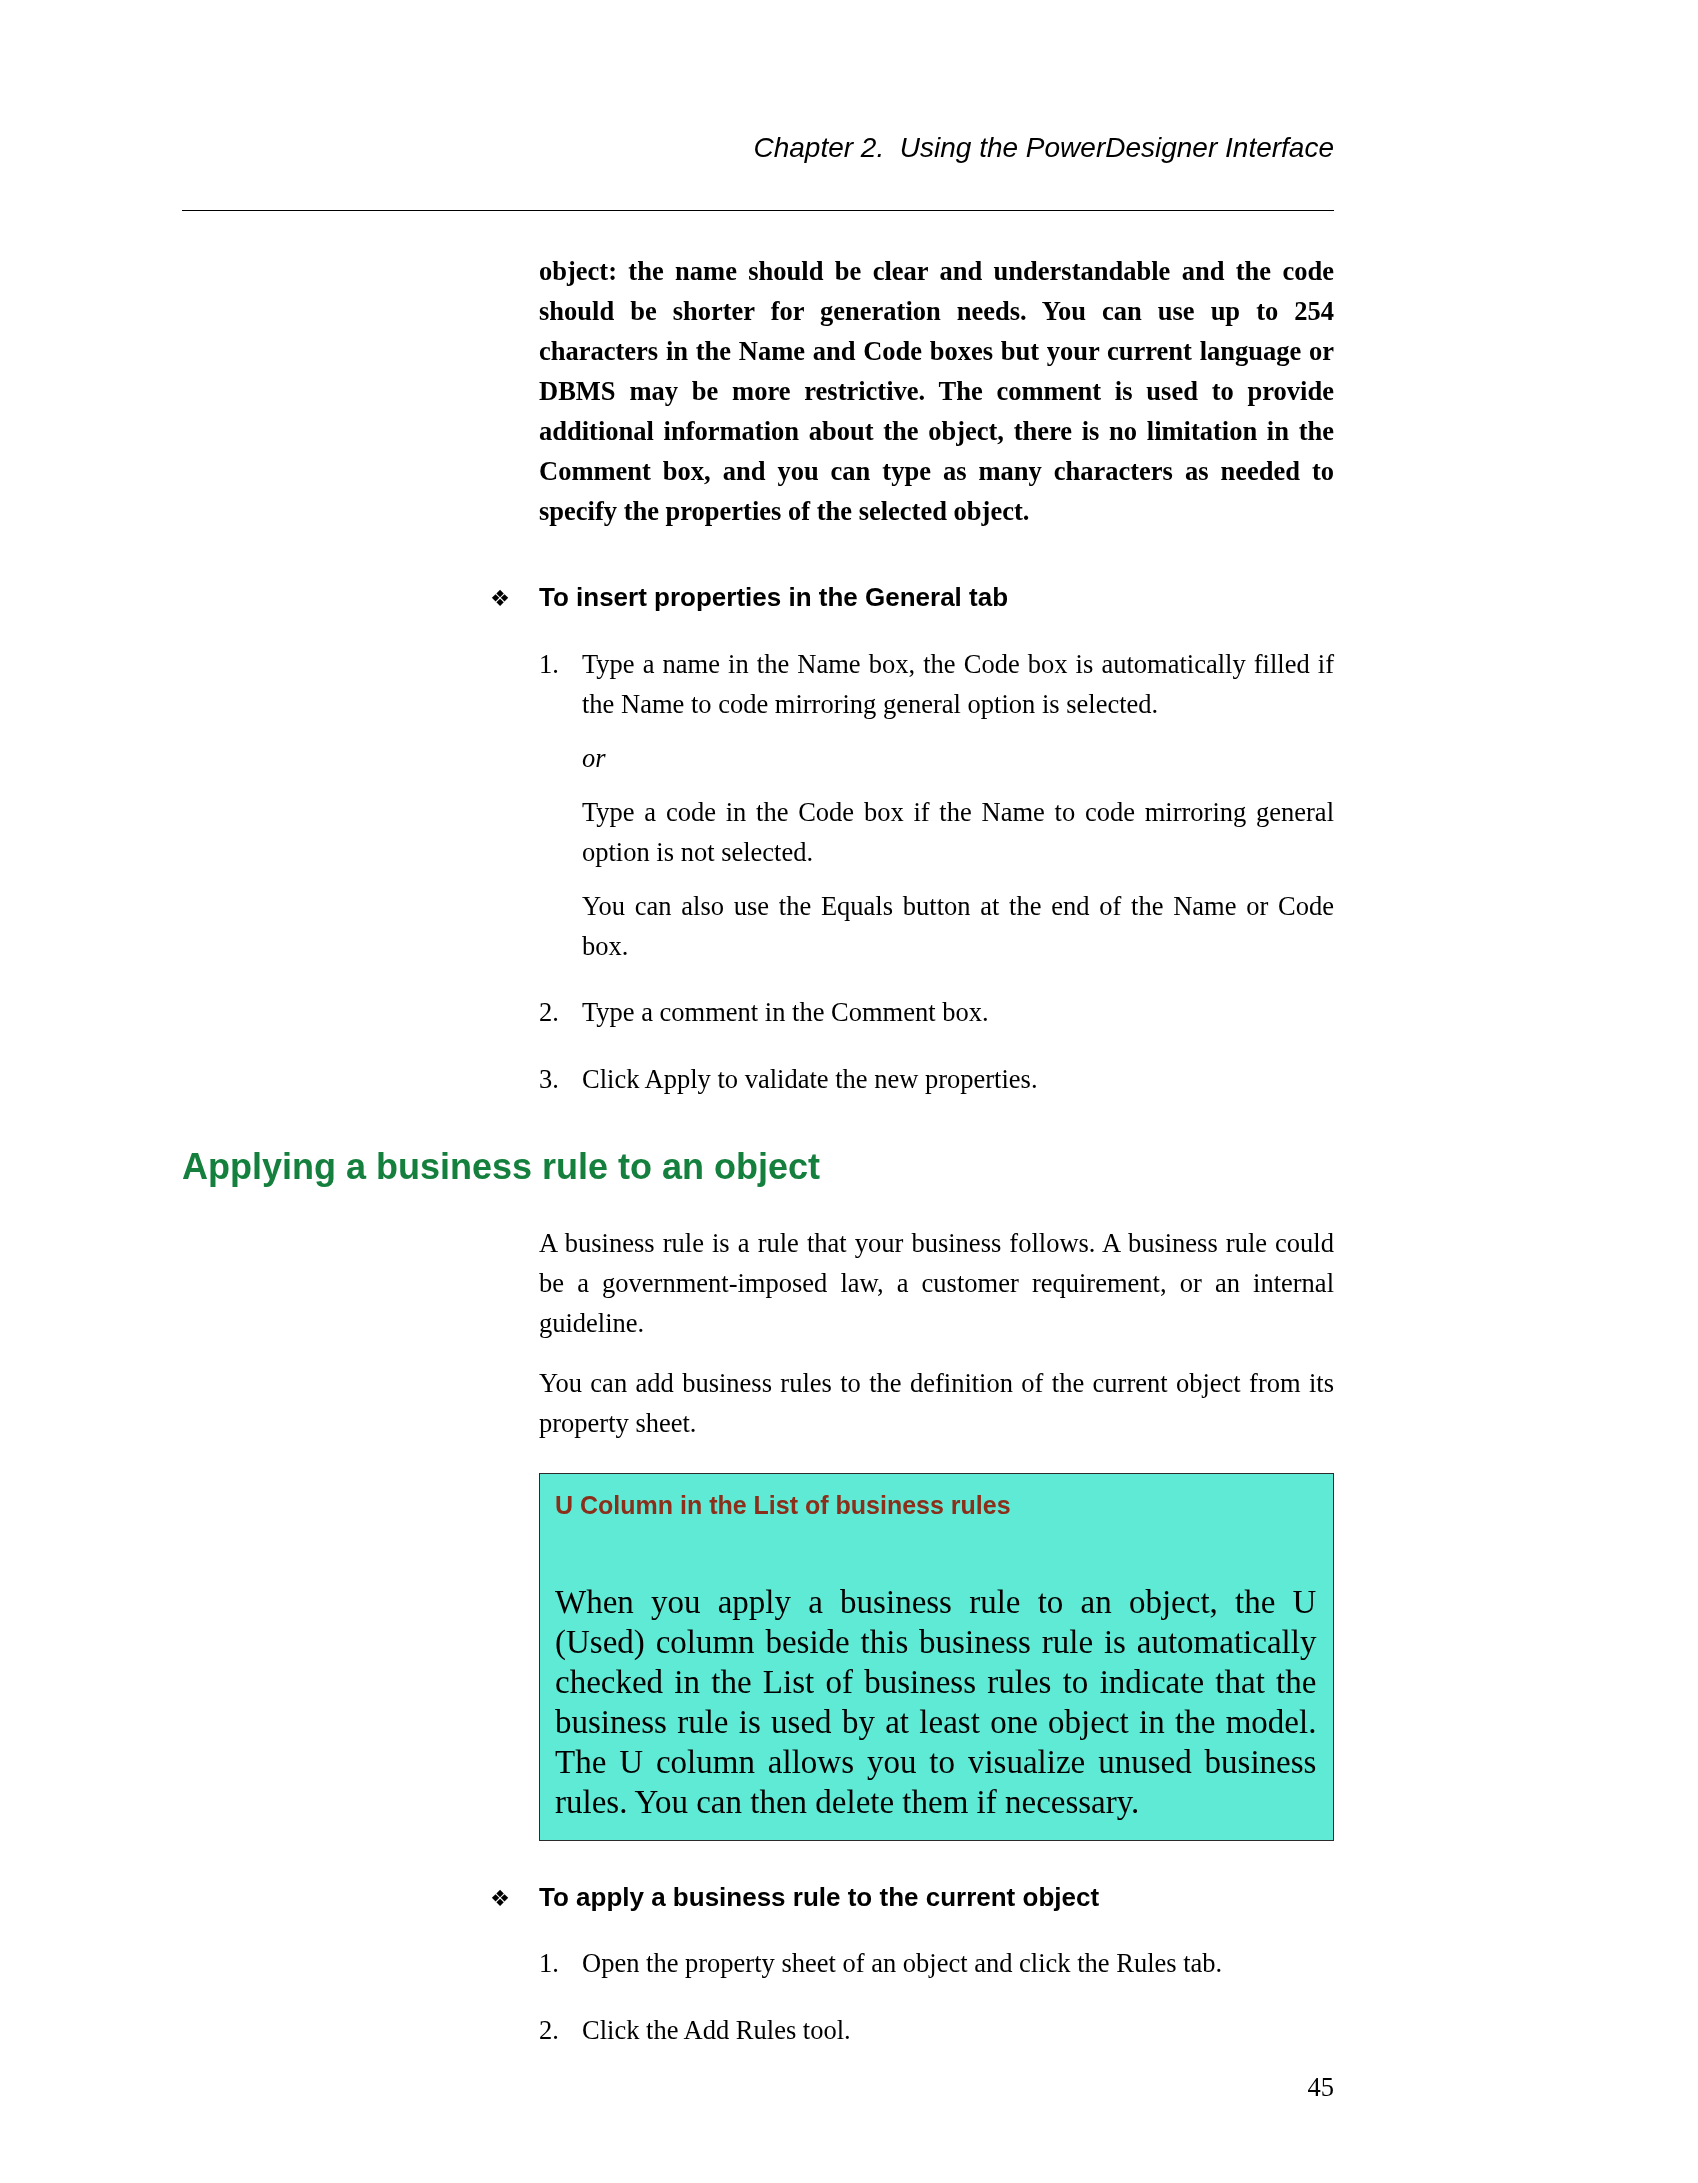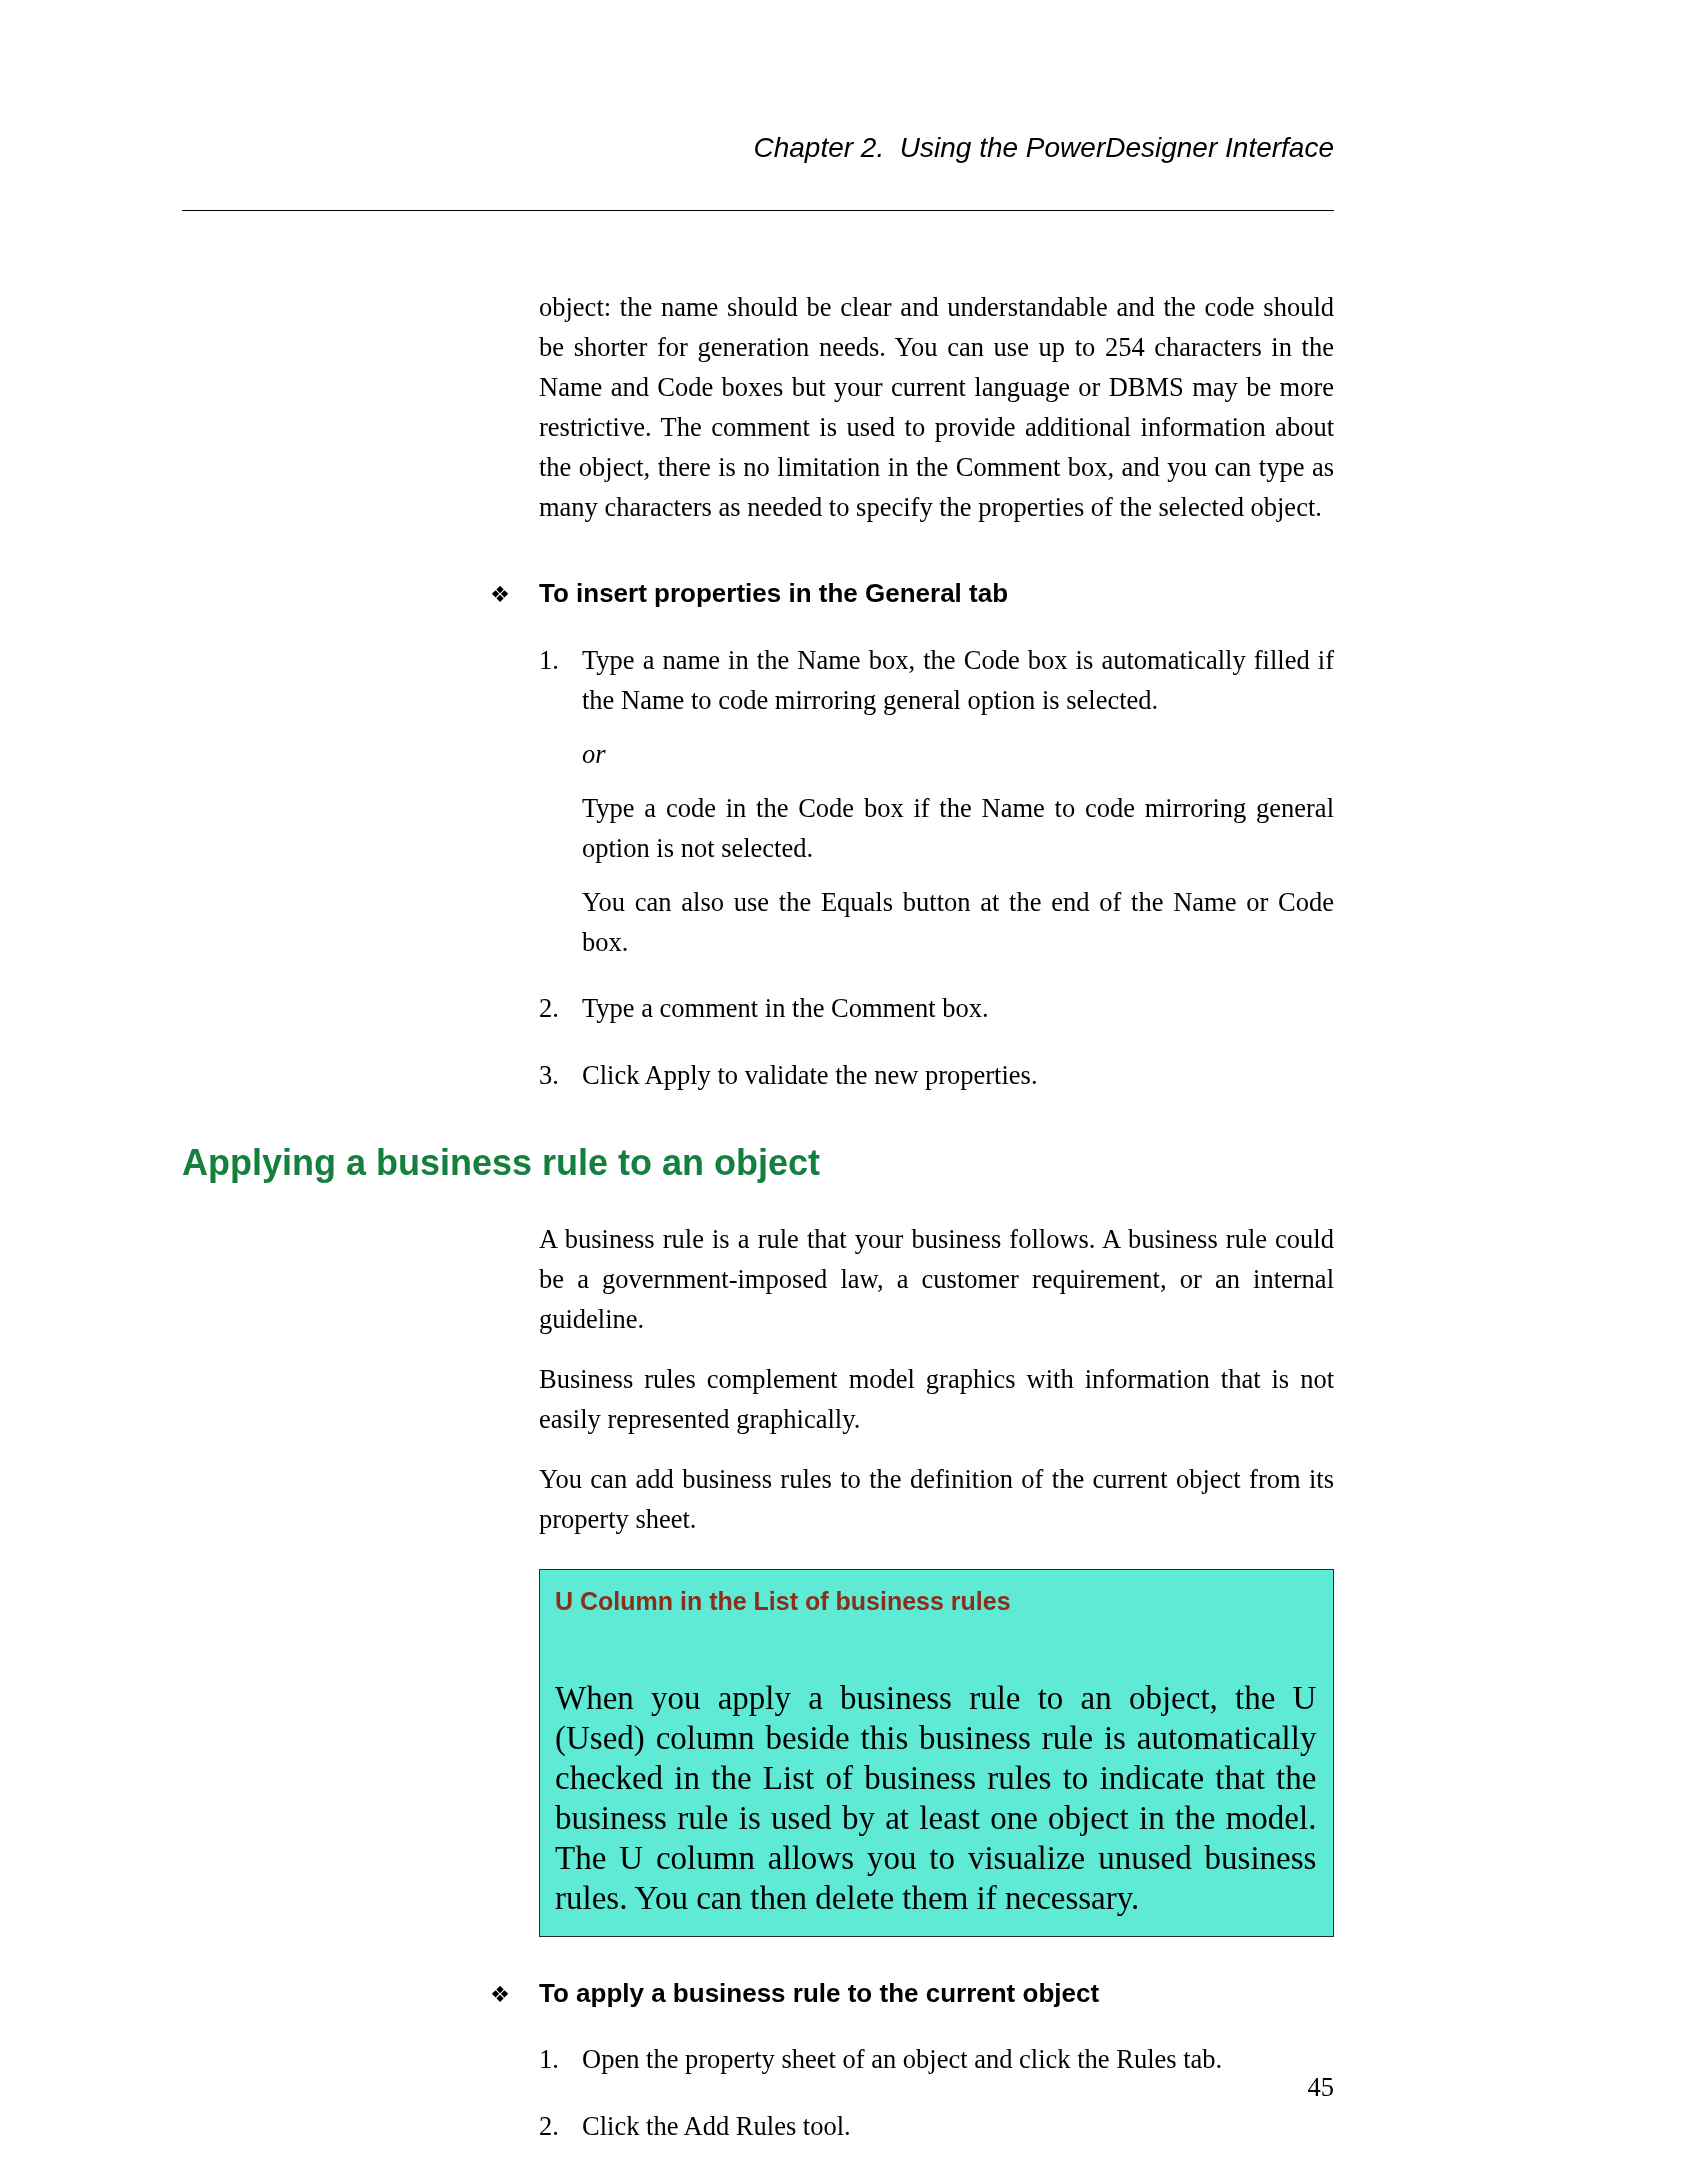--- a/index.html
+++ b/index.html
@@ -31,21 +31,21 @@
   }
 
   
   .body-par {
     margin-left: 539px;
     margin-right: 146px;
     font-size: 26.5px;
     line-height: 40px;
     text-align: justify;
   }
-  .intro { margin-top: 76px; }
+  .intro { margin-top: 40px; font-weight: bold; }
 
   
   .proc-heading {
     margin: 48px 146px 0 490px;
     font-family: "Liberation Sans", sans-serif;
     font-weight: bold;
     font-size: 26px;
     line-height: 36px;
     display: flex;
     align-items: baseline;
@@ -151,21 +151,20 @@
     <div class="step">
       <span class="step-num">3.</span>
       <div class="step-body">
         <p>Click Apply to validate the new properties.</p>
       </div>
     </div>
 
     <h1 class="section-heading">Applying a business rule to an object</h1>
 
     <p class="body-par sect-par">A business rule is a rule that your business follows. A business rule could be a government-imposed law, a customer requirement, or an internal guideline.</p>
-    <p class="body-par sect-par">Business rules complement model graphics with information that is not easily represented graphically.</p>
     <p class="body-par sect-par">You can add business rules to the definition of the current object from its property sheet.</p>
 
     <div class="note-box">
       <div class="note-title">U Column in the List of business rules</div>
       <p class="note-body">When you apply a business rule to an object, the U (Used) column beside this business rule is automatically checked in the List of business rules to indicate that the business rule is used by at least one object in the model. The U column allows you to visualize unused business rules. You can then delete them if necessary.</p>
     </div>
 
     <div class="proc-heading second">
       <span class="diamond">❖</span>
       <span>To apply a business rule to the current object</span>

